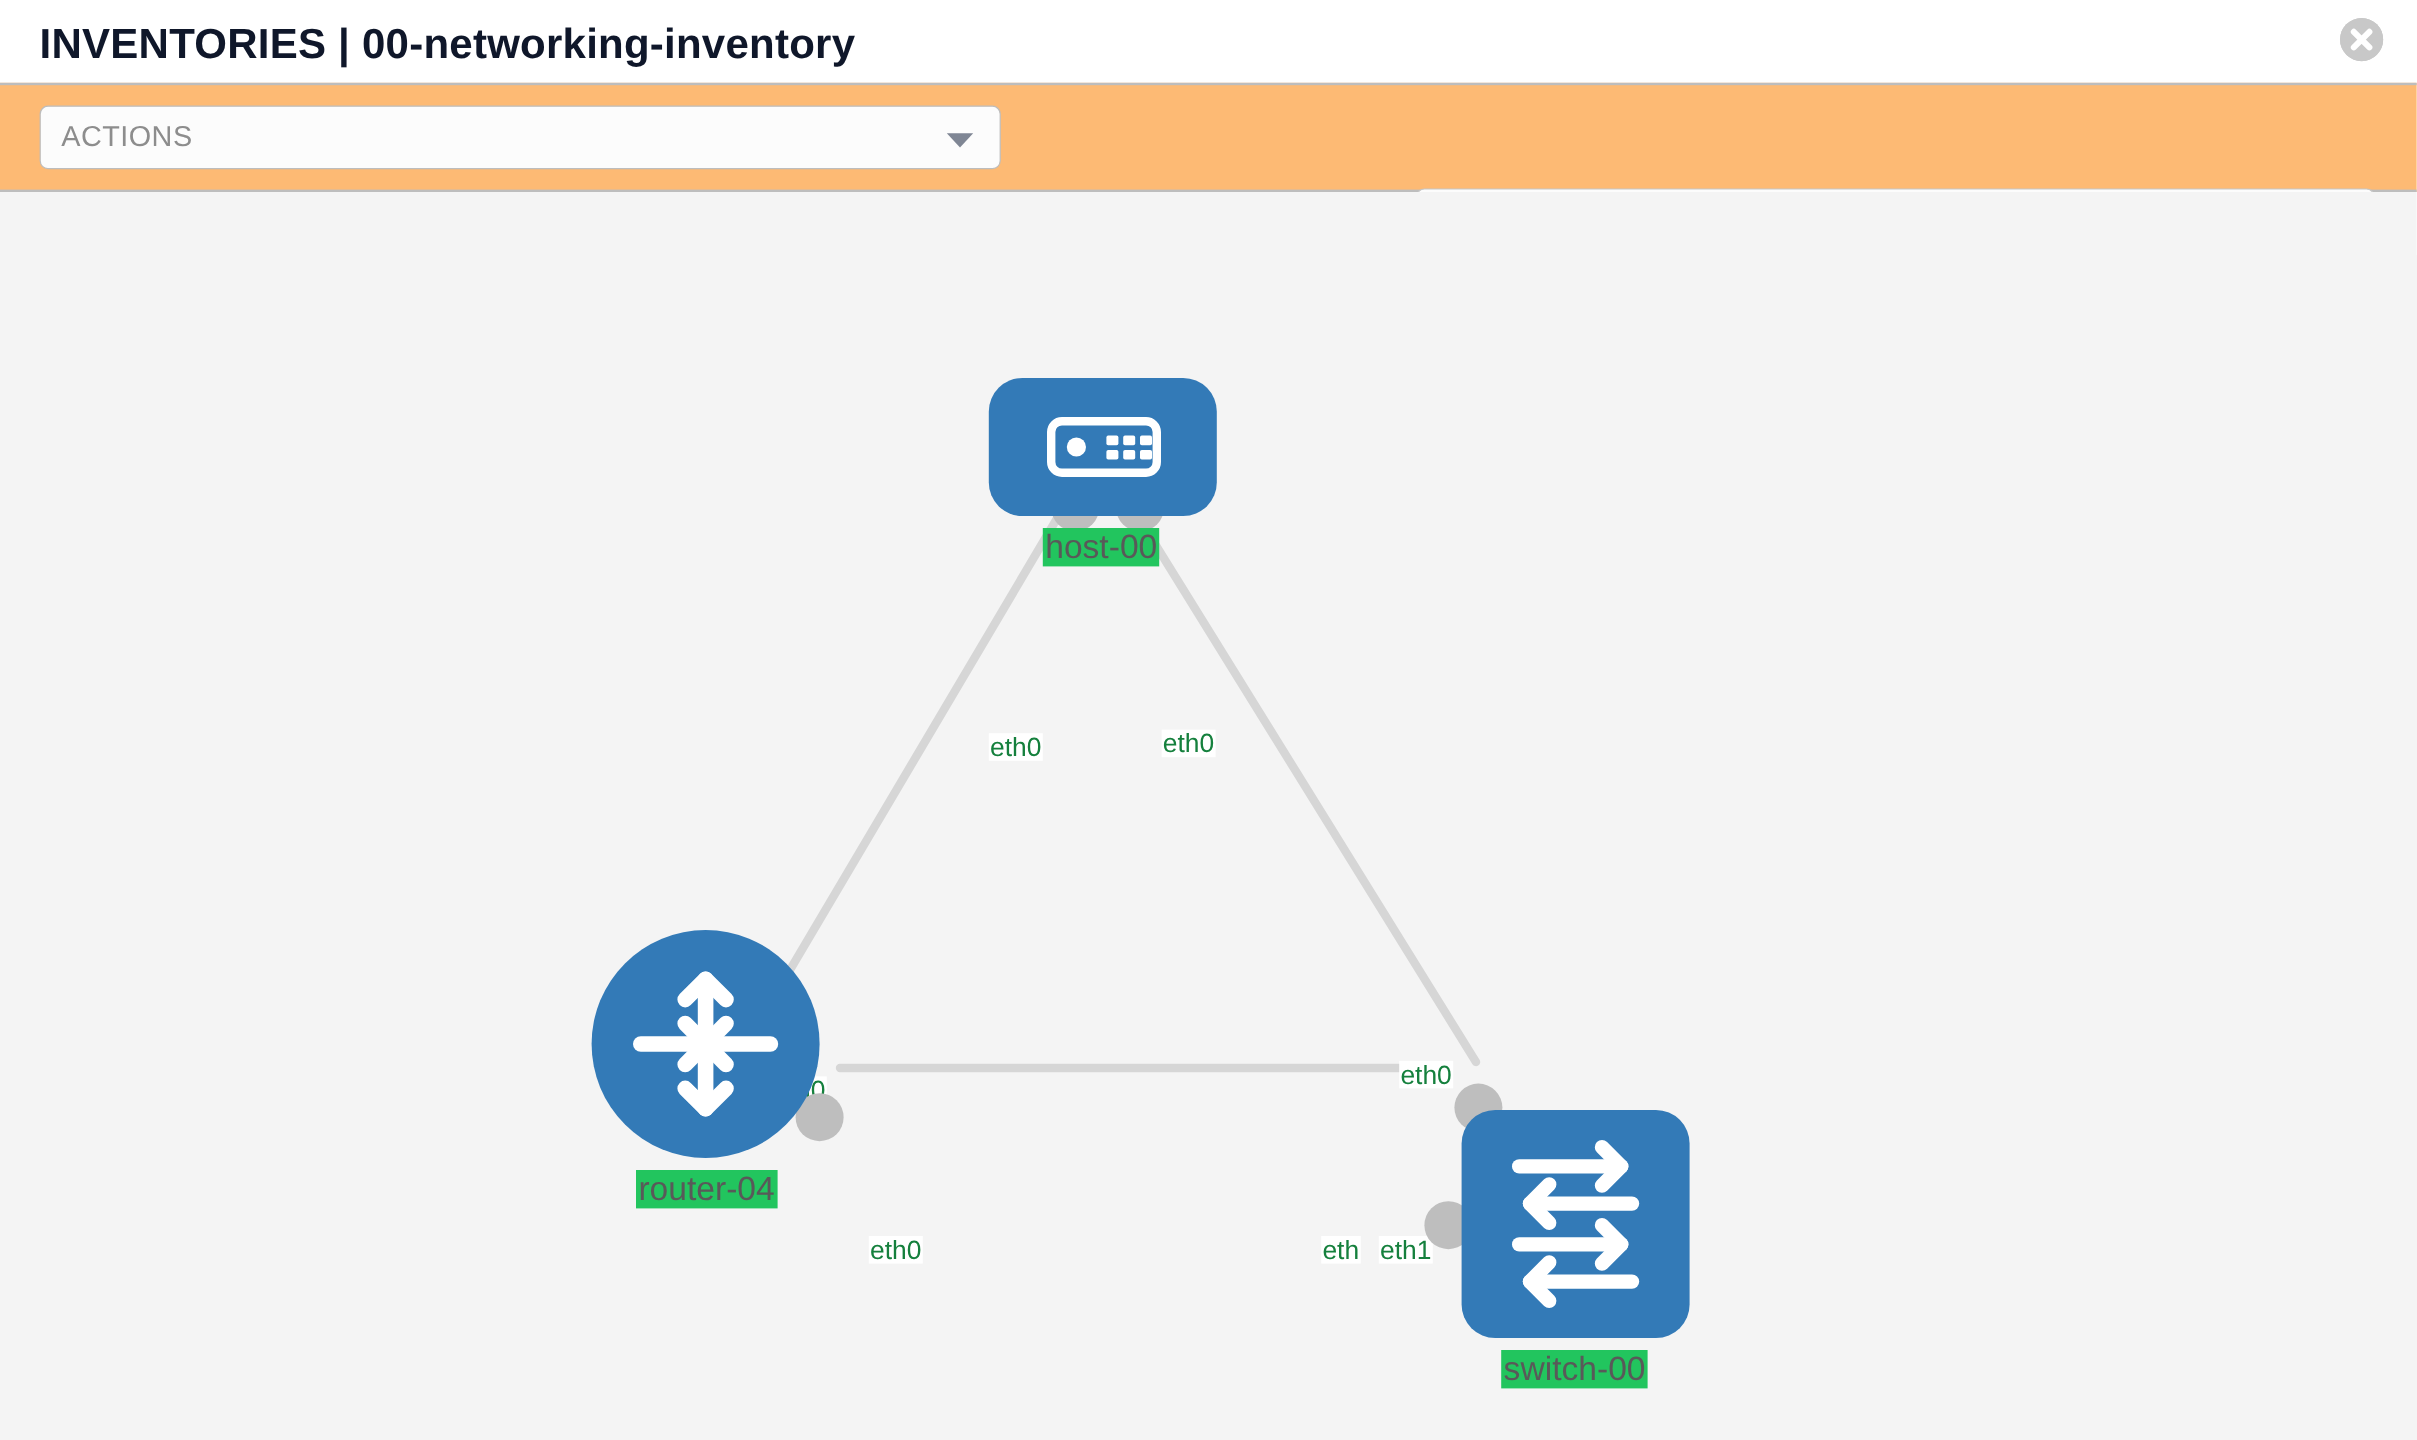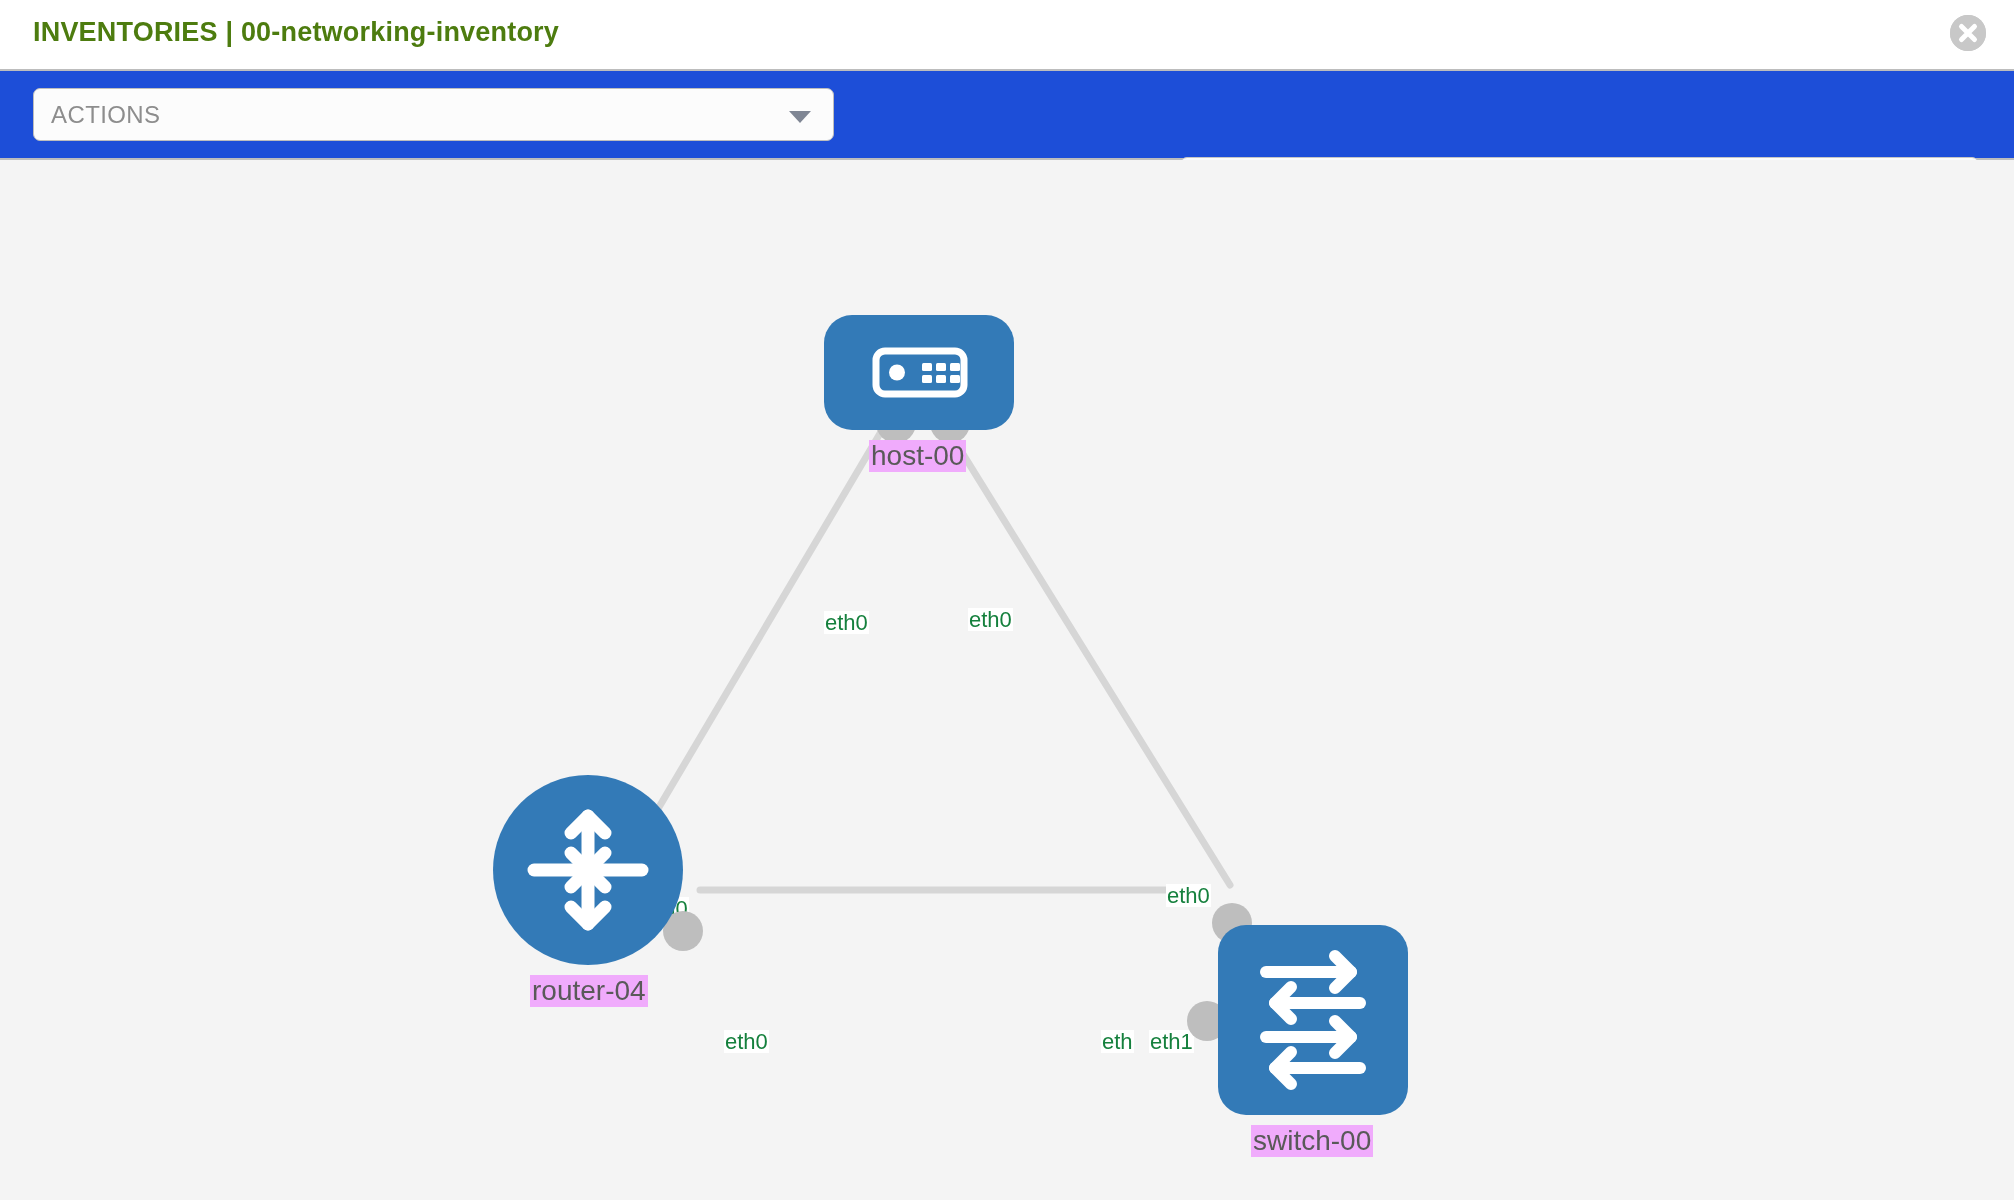--- a/index.html
+++ b/index.html
@@ -25,23 +25,23 @@
     left: 0; top: 0;
     width: 2014px;
     height: 69px;
     background: #ffffff;
     box-sizing: border-box;
   }
   .header-title {
     position: absolute;
     left: 33px;
     top: 17px;
-    font-size: 27px;
+    font-size: 35px;
     font-weight: bold;
-    color: #4d7c0f;
+    color: #0f172a;
     letter-spacing: 0.2px;
     white-space: nowrap;
   }
   .close-btn {
     position: absolute;
     right: 28px;
     top: 15px;
     width: 36px;
     height: 36px;
     border-radius: 50%;
@@ -49,21 +49,21 @@
     cursor: pointer;
   }
   .close-btn svg { display: block; }
 
   
   .toolbar {
     position: absolute;
     left: 0; top: 69px;
     width: 2014px;
     height: 91px;
-    background: #1d4ed8;
+    background: #fdba74;
     border-top: 2px solid #bdbdbd;
     border-bottom: 2px solid #bdbdbd;
     box-sizing: border-box;
   }
   .actions-select {
     position: absolute;
     left: 33px;
     top: 17px;
     width: 801px;
     height: 53px;
@@ -158,21 +158,21 @@
   .node-shape {
     position: absolute;
     background: #337ab7;
   }
   .node-shape.rounded { border-radius: 28px; }
   .node-shape.circle  { border-radius: 50%; }
   .node-label {
     position: absolute;
     font-size: 28px;
     color: #595959;
-    background: #f0abfc;
+    background: #22c55e;
     white-space: nowrap;
     padding: 0 2px;
   }
 
   .edge-label {
     position: absolute;
     font-size: 22px;
     color: #15803d;
     background: #ffffff;
     white-space: nowrap;

